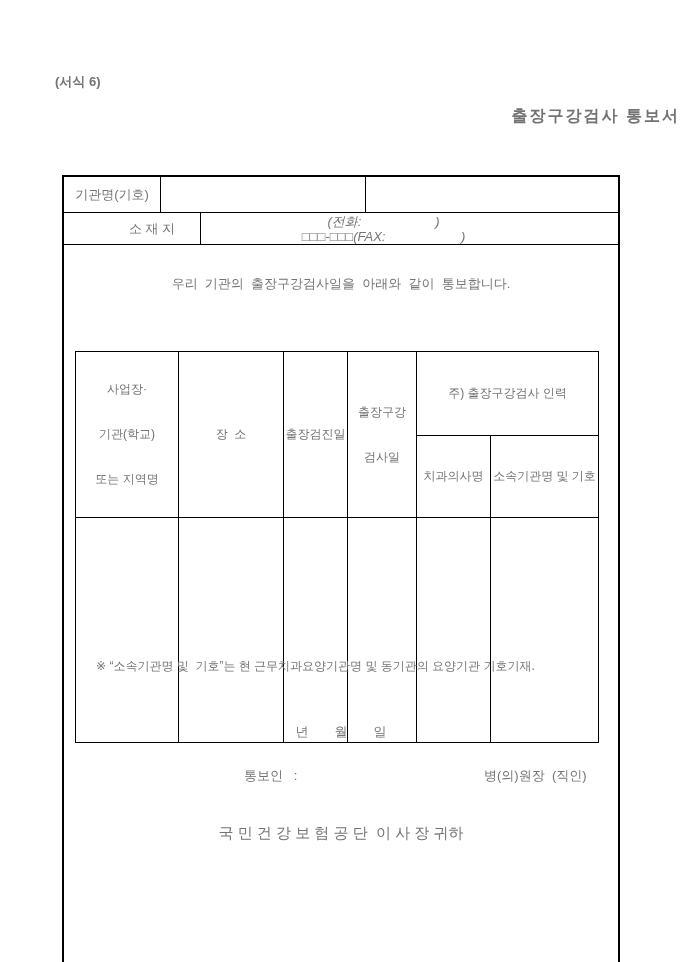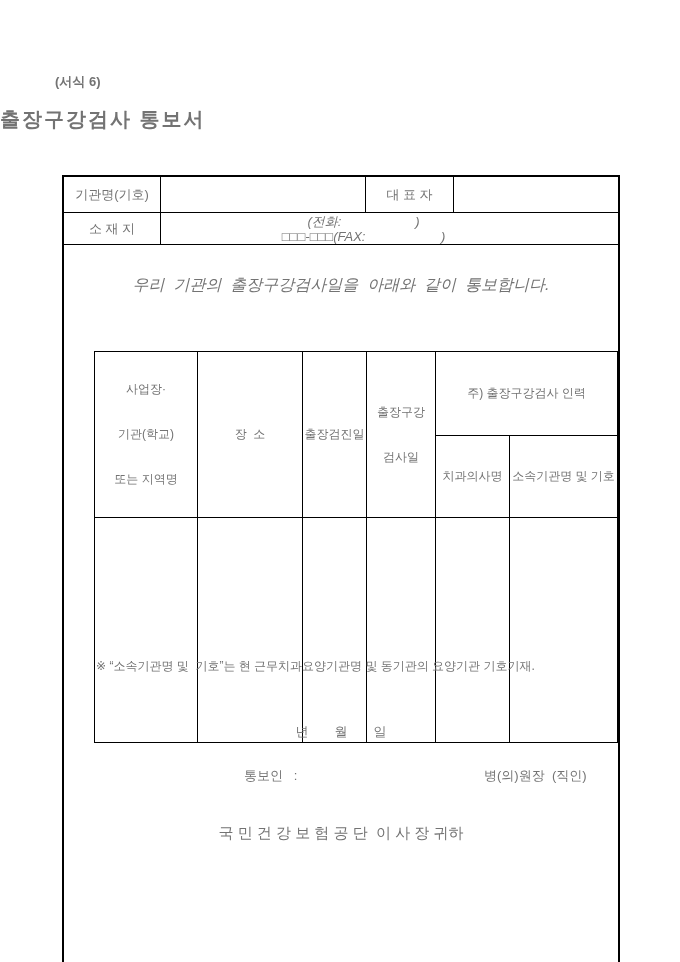--- a/index.html
+++ b/index.html
@@ -8,53 +8,53 @@
     background:#ffffff; color:#737373;
     font-family:"Liberation Sans","DejaVu Sans",sans-serif;
     overflow:hidden;
   }
   .form-number {
     position:absolute; left:55px; top:73px;
     font-size:13px; font-weight:bold; white-space:pre;
   }
   .title {
     position:absolute; left:0; top:106px; width:100%; margin:0;
-    text-align:left; font-size:20px; font-weight:bold;
+    text-align:right; font-size:16px; font-weight:bold;
     letter-spacing:2px; white-space:pre;
   }
   .frame {
     position:absolute; left:62px; top:175px; width:558px; height:820px;
     border:2px solid #000; box-sizing:border-box;
     display:flex; flex-direction:column;
   }
   .info-row { display:flex; border-bottom:1px solid #000; box-sizing:border-box; }
   .info-row .cell {
     box-sizing:border-box; display:flex; align-items:center; justify-content:center;
     font-size:13px; white-space:pre;
   }
   .row-org { height:36px; }
-  .row-addr { height:32px; }
+  .row-addr { height:32px;padding-left:40px; }
   .c-org-label   { width:97px;  border-right:1px solid #000; }
   .c-org-value   { width:205px; border-right:1px solid #000; }
   .c-rep-label   { width:88px;  border-right:1px solid #000; }
   .c-rep-value   { flex:1; }
   .c-addr-label  { width:97px;  border-right:1px solid #000; }
   .c-addr-value  {
     flex:1; display:flex; flex-direction:column; justify-content:center;
     align-items:flex-end; padding-right:52px; font-size:13px; line-height:15px;font-style:italic;
   }
   .addr-line { display:flex; white-space:pre; }
   .addr-mid  { display:flex; justify-content:space-between; width:112px; }
   .bigcell { position:relative; flex:1; }
   .intro {
     position:absolute; left:0; top:30px; width:100%; margin:0;
-    text-align:center; font-size:16px; white-space:pre;font-style:italic;
+    text-align:center; font-size:13px; white-space:pre;
   }
   table.schedule {
-    position:absolute; left:30px; top:106px; width:523px;
+    position:absolute; left:11px; top:106px; width:523px;
     border-collapse:collapse; table-layout:fixed;
   }
   table.schedule td {
     border:1px solid #000; font-size:12px; line-height:15px;
     text-align:center; vertical-align:middle; padding:0; white-space:pre;
   }
   tr.hdr1 { height:36px; }
   tr.hdr2 { height:35px; }
   tr.body-row { height:225px; }
   .footnote {
@@ -80,21 +80,20 @@
 
   <div class="form-number">(서식 6)</div>
 
   <h1 class="title">출장구강검사 통보서</h1>
 
   <div class="frame">
 
     <div class="info-row row-org">
       <div class="cell c-org-label">기관명(기호)</div>
       <div class="cell c-org-value"></div>
-      <div class="cell c-rep-label">대 표 자</div>
       <div class="cell c-rep-value"></div>
     </div>
 
     <div class="info-row row-addr">
       <div class="cell c-addr-label">소 재 지</div>
       <div class="cell c-addr-value">
         <div class="addr-line">
           <span class="addr-left"></span>
           <span class="addr-mid">
             <span>(전화:</span>

